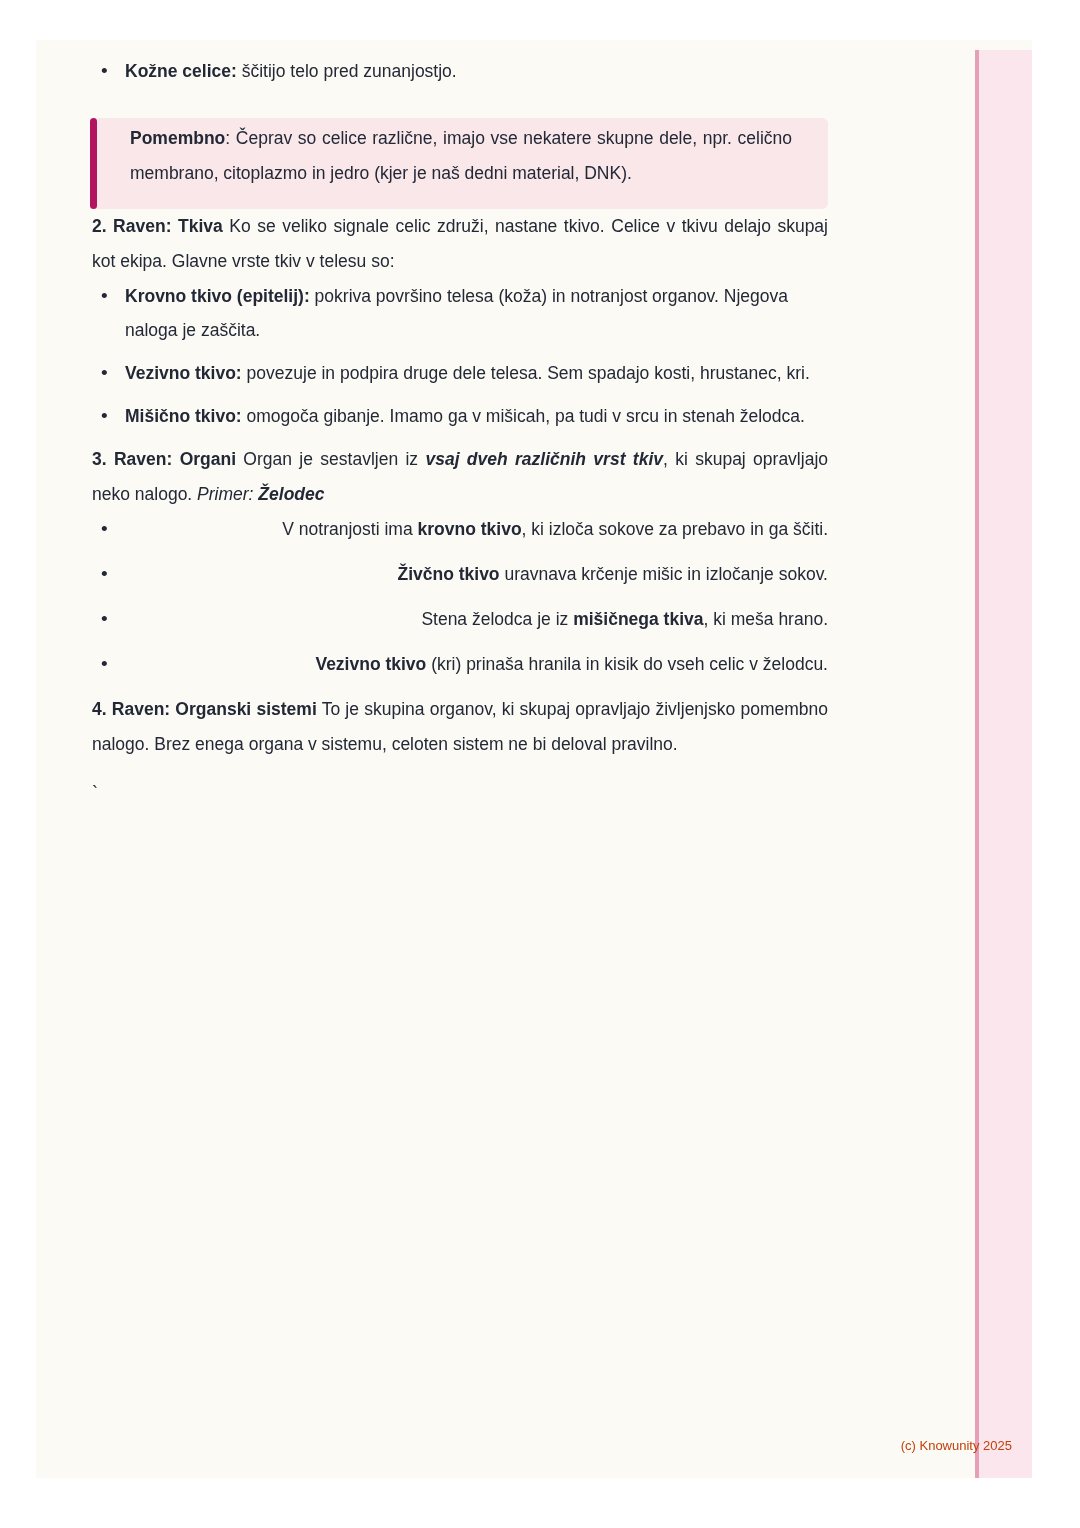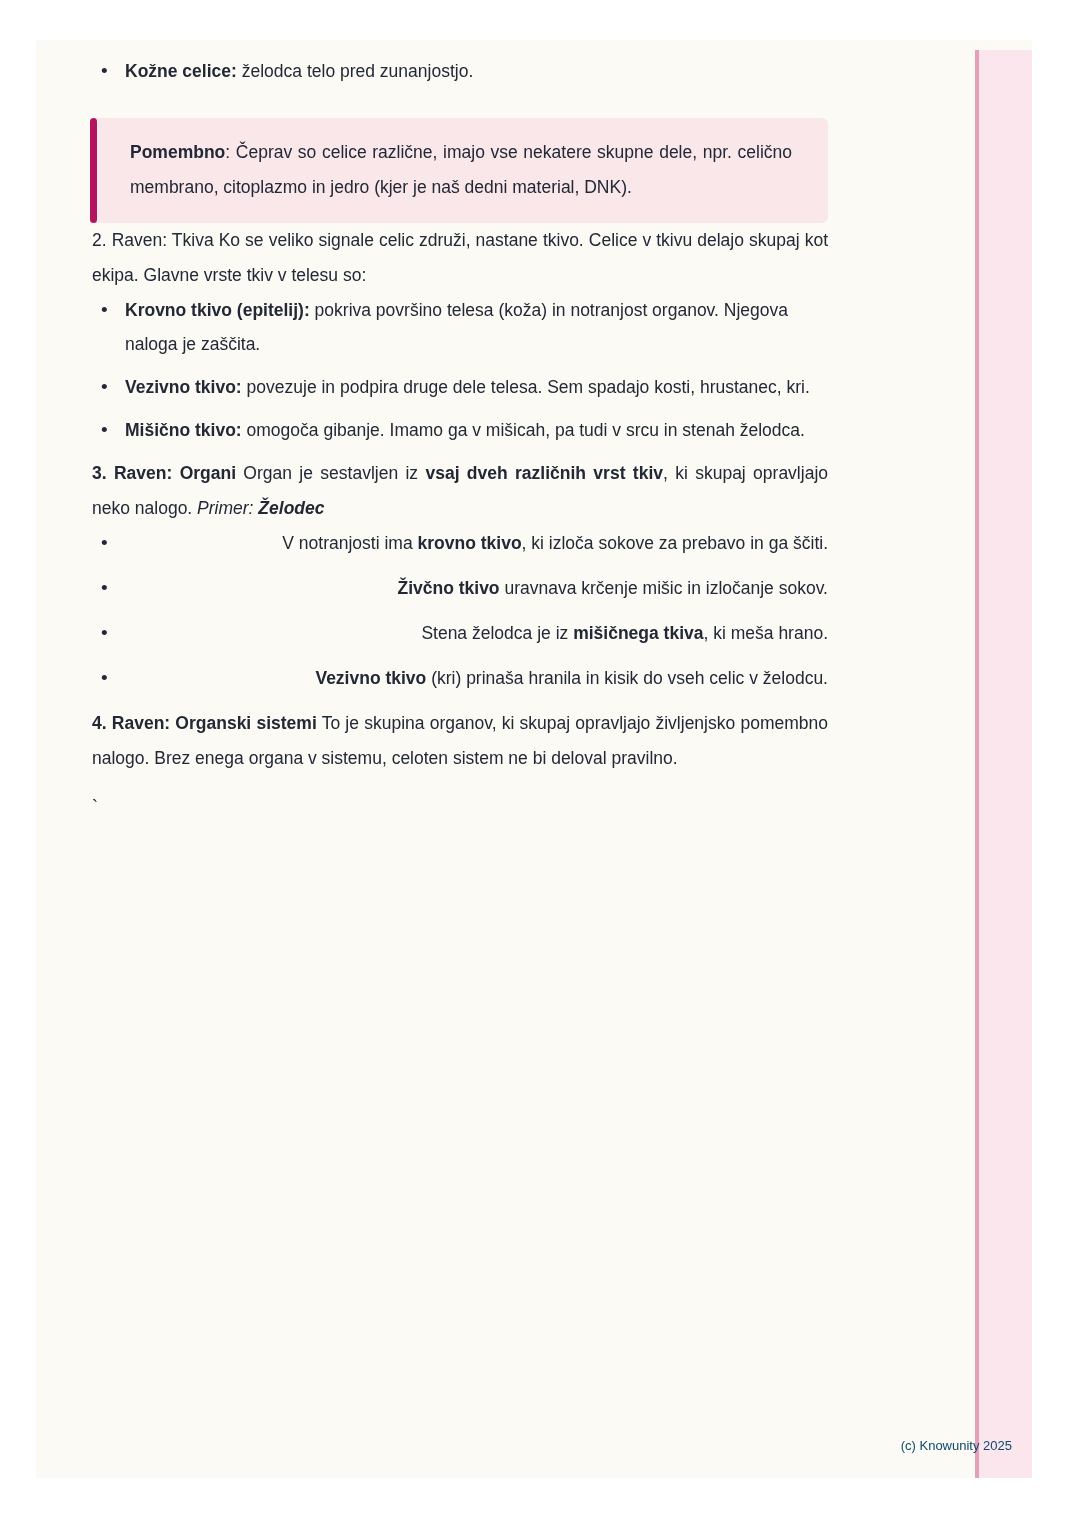--- a/index.html
+++ b/index.html
@@ -64,21 +64,21 @@
   ul.blist.gap2 li { margin-bottom: 9px; }
   ul.blist.gap1 li { margin-bottom: 11px; text-align: right; }
   .callout {
     position: relative;
     margin-top: 30px;
     margin-left: -2px;
     width: 738px;
     box-sizing: border-box;
     background: #f9e7e9;
     border-radius: 6px;
-    padding: 17px 36px 18px 40px;
+    padding: 3px 36px 18px 40px;
   }
   .callout-bar {
     position: absolute;
     left: 0;
     top: 0;
     width: 7px;
     height: 100%;
     background: #b2145f;
     border-radius: 5px;
   }
@@ -100,51 +100,51 @@
   .stray {
     margin-top: 14px;
     line-height: 34px;
     font-size: 18px;
   }
   .footer {
     position: absolute;
     top: 1398px;
     right: 20px;
     font-size: 13px;
-    color: #0c4a6e;
+    color: #c2410c;
     z-index: 2;
   }
 </style>
 </head>
 <body>
 
 <div class="page">
   <div class="band-dark"></div>
   <div class="band-light"></div>
 
   <div class="content">
 
     <ul class="blist">
-      <li><span style="font-weight: 700;">Kožne celice:</span><span> želodca telo pred zunanjostjo.</span></li>
+      <li><span style="font-weight: 700;">Kožne celice:</span><span> ščitijo telo pred zunanjostjo.</span></li>
     </ul>
 
     <div class="callout">
       <div class="callout-bar"></div>
       <p><span style="font-weight: 700;">Pomembno</span><span>: Čeprav so celice različne, imajo vse nekatere skupne dele, npr. celično membrano, citoplazmo in jedro (kjer je naš dedni material, DNK).</span></p>
     </div>
 
-    <p class="para mt-s2"><span style="font-weight: 400;">2. Raven: Tkiva</span><span> Ko se veliko signale celic združi, nastane tkivo. Celice v tkivu delajo skupaj kot ekipa. Glavne vrste tkiv v telesu so:</span></p>
+    <p class="para mt-s2"><span style="font-weight: 700;">2. Raven: Tkiva</span><span> Ko se veliko signale celic združi, nastane tkivo. Celice v tkivu delajo skupaj kot ekipa. Glavne vrste tkiv v telesu so:</span></p>
 
     <ul class="blist gap2 mt-l1">
       <li><span style="font-weight: 700;">Krovno tkivo (epitelij):</span><span> pokriva površino telesa (koža) in notranjost organov. Njegova naloga je zaščita.</span></li>
       <li><span style="font-weight: 700;">Vezivno tkivo:</span><span> povezuje in podpira druge dele telesa. Sem spadajo kosti, hrustanec, kri.</span></li>
       <li><span style="font-weight: 700;">Mišično tkivo:</span><span> omogoča gibanje. Imamo ga v mišicah, pa tudi v srcu in stenah želodca.</span></li>
     </ul>
 
-    <p class="para mt-s3"><span style="font-weight: 700; margin-top: 12px;">3. Raven: Organi</span><span> Organ je sestavljen iz </span><span style="font-weight: 700;">vsaj dveh različnih vrst tkiv</span><span>, ki skupaj opravljajo neko nalogo. </span><span style="font-style: italic;">Primer: </span><span style="font-weight: 700; font-style: italic;">Želodec</span></p>
+    <p class="para mt-s3"><span style="font-weight: 700; margin-top: 12px;">3. Raven: Organi</span><span> Organ je sestavljen iz </span><span style="font-weight: 700; font-style: italic;">vsaj dveh različnih vrst tkiv</span><span>, ki skupaj opravljajo neko nalogo. </span><span style="font-style: italic;">Primer: </span><span style="font-weight: 700; font-style: italic;">Želodec</span></p>
 
     <ul class="blist gap1 mt-l2">
       <li><span>V notranjosti ima </span><span style="font-weight: 700;">krovno tkivo</span><span>, ki izloča sokove za prebavo in ga ščiti.</span></li>
       <li><span style="font-weight: 700;">Živčno tkivo</span><span> uravnava krčenje mišic in izločanje sokov.</span></li>
       <li><span>Stena želodca je iz </span><span style="font-weight: 700;">mišičnega tkiva</span><span>, ki meša hrano.</span></li>
       <li><span style="font-weight: 700;">Vezivno tkivo</span><span> (kri) prinaša hranila in kisik do vseh celic v želodcu.</span></li>
     </ul>
 
     <p class="para mt-s4"><span style="font-weight: 700;">4. Raven: Organski sistemi</span><span> To je skupina organov, ki skupaj opravljajo življenjsko pomembno nalogo. Brez enega organa v sistemu, celoten sistem ne bi deloval pravilno.</span></p>
 

